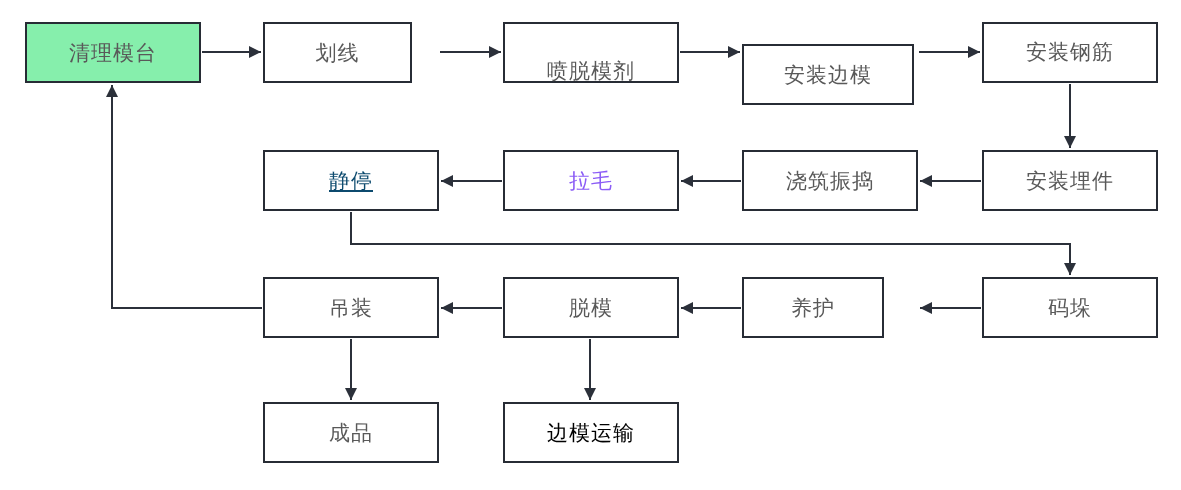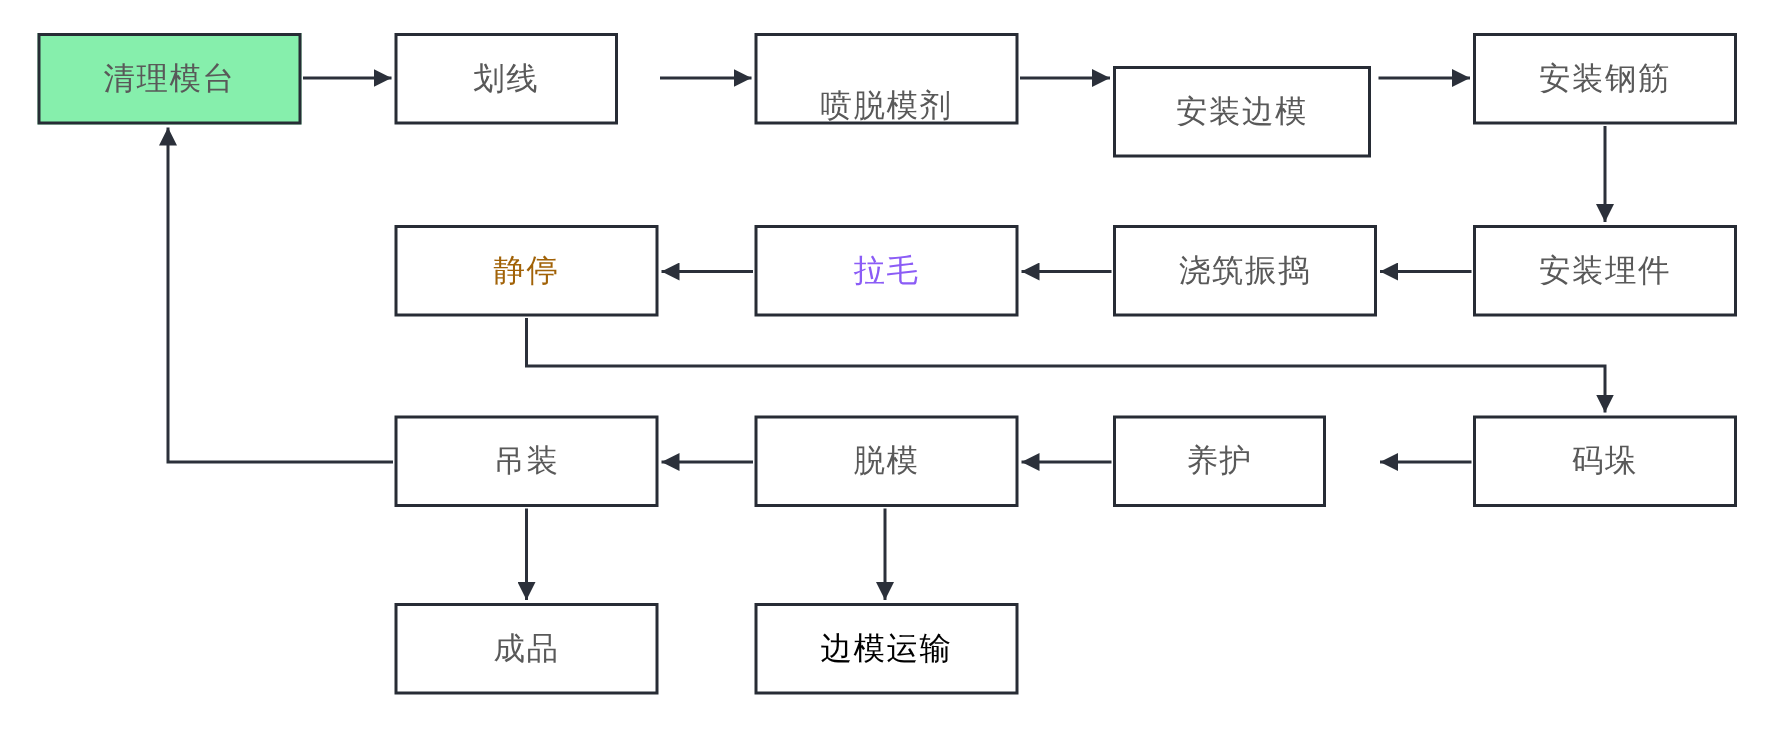--- a/index.html
+++ b/index.html
@@ -83,21 +83,21 @@
       <div class="node" style="left: 503px; top: 22px; width: 176px; height: 61px; border-color: rgb(39, 44, 53); background: rgb(255, 255, 255); align-items: flex-end;">
         <span class="node-label" style="color: rgb(89, 89, 89);">喷脱模剂</span>
       </div>
       <div class="node" style="left: 742px; top: 22px; width: 172px; height: 61px; border-color: rgb(39, 44, 53); background: rgb(255, 255, 255); margin-top: 22px;">
         <span class="node-label" style="color: rgb(89, 89, 89);">安装边模</span>
       </div>
       <div class="node" style="left: 982px; top: 22px; width: 176px; height: 61px; border-color: rgb(39, 44, 53); background: rgb(255, 255, 255); font-family: Liberation Serif, serif;">
         <span class="node-label" style="color: rgb(89, 89, 89);">安装钢筋</span>
       </div>
       <div class="node" style="left: 263px; top: 150px; width: 176px; height: 61px; border-color: rgb(39, 44, 53); background: rgb(255, 255, 255);">
-        <span class="node-label" style="color: #a16207;">静停</span>
+        <span class="node-label" style="color: #0c4a6e; text-decoration: underline;">静停</span>
       </div>
       <div class="node" style="left: 503px; top: 150px; width: 176px; height: 61px; border-color: rgb(39, 44, 53); background: rgb(255, 255, 255);">
         <span class="node-label" style="color: #8b5cf6;">拉毛</span>
       </div>
       <div class="node" style="left: 742px; top: 150px; width: 176px; height: 61px; border-color: rgb(39, 44, 53); background: rgb(255, 255, 255);">
         <span class="node-label" style="color: rgb(89, 89, 89);">浇筑振捣</span>
       </div>
       <div class="node" style="left: 982px; top: 150px; width: 176px; height: 61px; border-color: rgb(39, 44, 53); background: rgb(255, 255, 255);">
         <span class="node-label" style="color: rgb(89, 89, 89);">安装埋件</span>
       </div>

